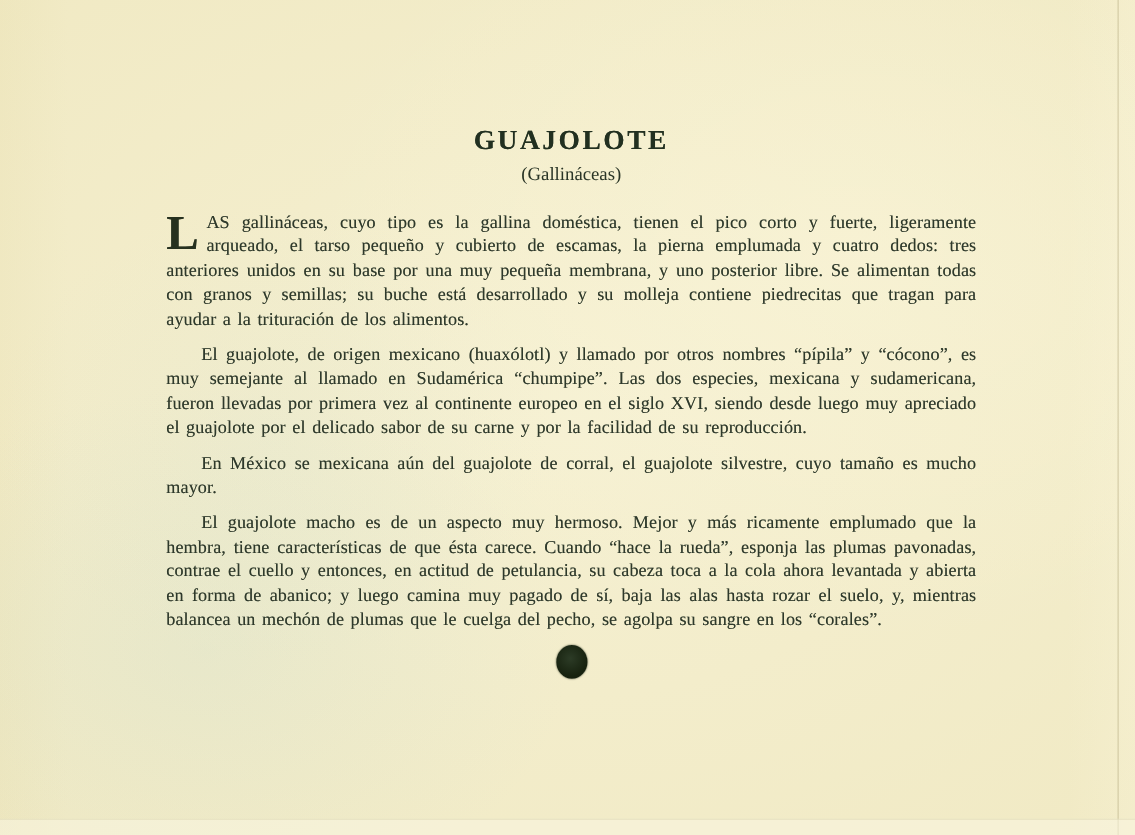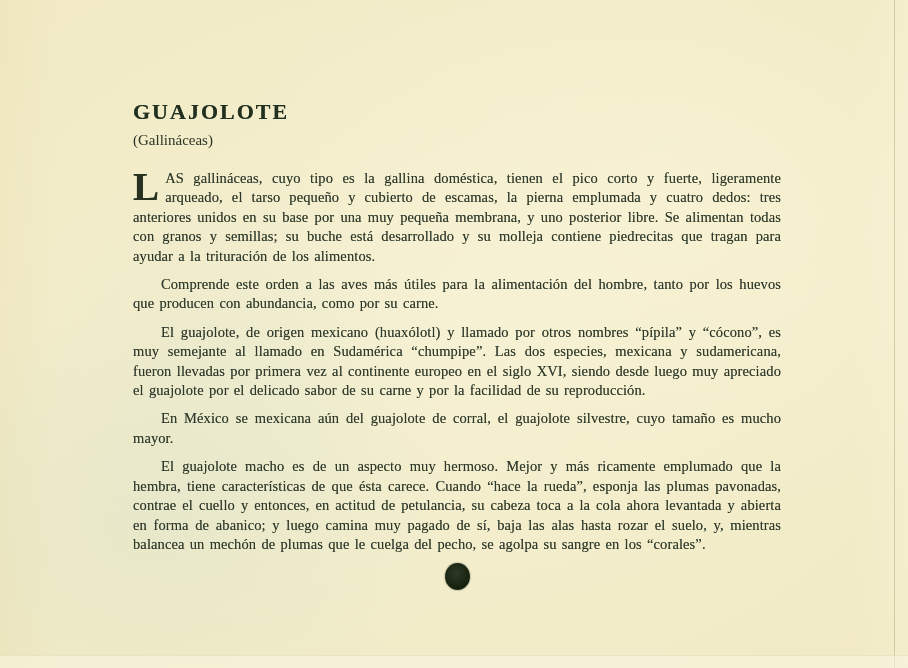--- a/index.html
+++ b/index.html
@@ -30,29 +30,30 @@
     position:absolute; left:0; bottom:0; width:100%; height:12px;
     background:rgba(250,246,226,0.55);
     border-top:1px solid rgba(200,190,145,0.25);
   }
   .content {
     position:absolute; left:133px; top:99px; width:648px;
     color:#2e392b;
   }
   .title {
     margin:0 0 7px 0;
+    text-align:center;
     font-size:22px;
     font-weight:bold;
     letter-spacing:2px;
     color:#223020;
     text-shadow:0 0 0.5px rgba(30,45,28,0.7);
   }
   .subtitle {
     margin:0 0 20px 0;
-    text-align:left;
+    text-align:center;
     font-size:15px;
     color:#2a3526;
   }
   .para {
     margin:0 0 9px 0;
     font-size:14.5px;
     line-height:19.4px;
     text-align:justify;
     letter-spacing:0.1px;
     word-spacing:1.5px;
@@ -86,21 +87,20 @@
   <div class="content">
 
     <h1 class="title">GUAJOLOTE</h1>
 
     <div class="subtitle">(Gallináceas)</div>
 
     <p class="para">
       <span class="dropcap">L</span><span>AS gallináceas, cuyo tipo es la gallina doméstica, tienen el pico corto y fuerte, ligeramente arqueado, el tarso pequeño y cubierto de escamas, la pierna emplumada y cuatro dedos: tres anteriores unidos en su base por una muy pequeña membrana, y uno posterior libre. Se alimentan todas con granos y semillas; su buche está desarrollado y su molleja contiene piedrecitas que tragan para ayudar a la trituración de los alimentos.</span>
     </p>
 
-    <p class="para indent">Comprende este orden a las aves más útiles para la alimentación del hombre, tanto por los huevos que producen con abundancia, como por su carne.</p>
 
     <p class="para indent">El guajolote, de origen mexicano (huaxólotl) y llamado por otros nombres “pípila” y “cócono”, es muy semejante al llamado en Sudamérica “chumpipe”. Las dos especies, mexicana y sudamericana, fueron llevadas por primera vez al continente europeo en el siglo XVI, siendo desde luego muy apreciado el guajolote por el delicado sabor de su carne y por la facilidad de su reproducción.</p>
 
     <p class="para indent">En México se mexicana aún del guajolote de corral, el guajolote silvestre, cuyo tamaño es mucho mayor.</p>
 
     <p class="para indent">El guajolote macho es de un aspecto muy hermoso. Mejor y más ricamente emplumado que la hembra, tiene características de que ésta carece. Cuando “hace la rueda”, esponja las plumas pavonadas, contrae el cuello y entonces, en actitud de petulancia, su cabeza toca a la cola ahora levantada y abierta en forma de abanico; y luego camina muy pagado de sí, baja las alas hasta rozar el suelo, y, mientras balancea un mechón de plumas que le cuelga del pecho, se agolpa su sangre en los “corales”.</p>
 
     <div class="ornament-dot"></div>
 
   </div>

